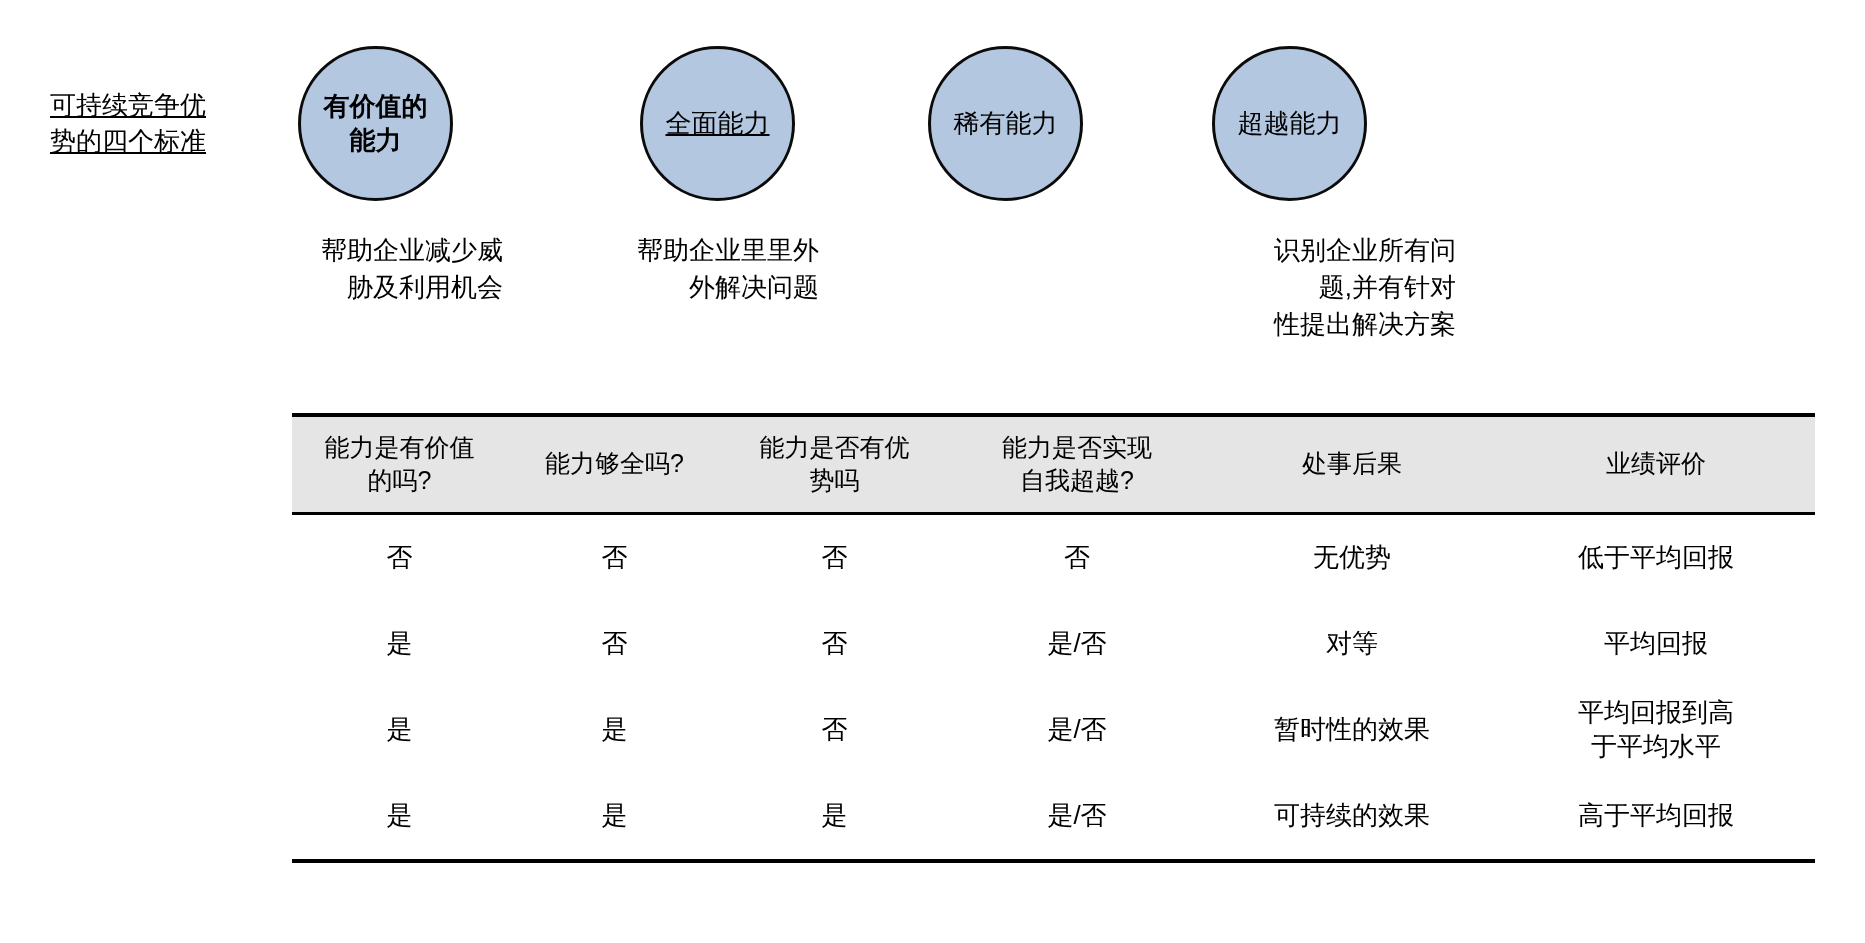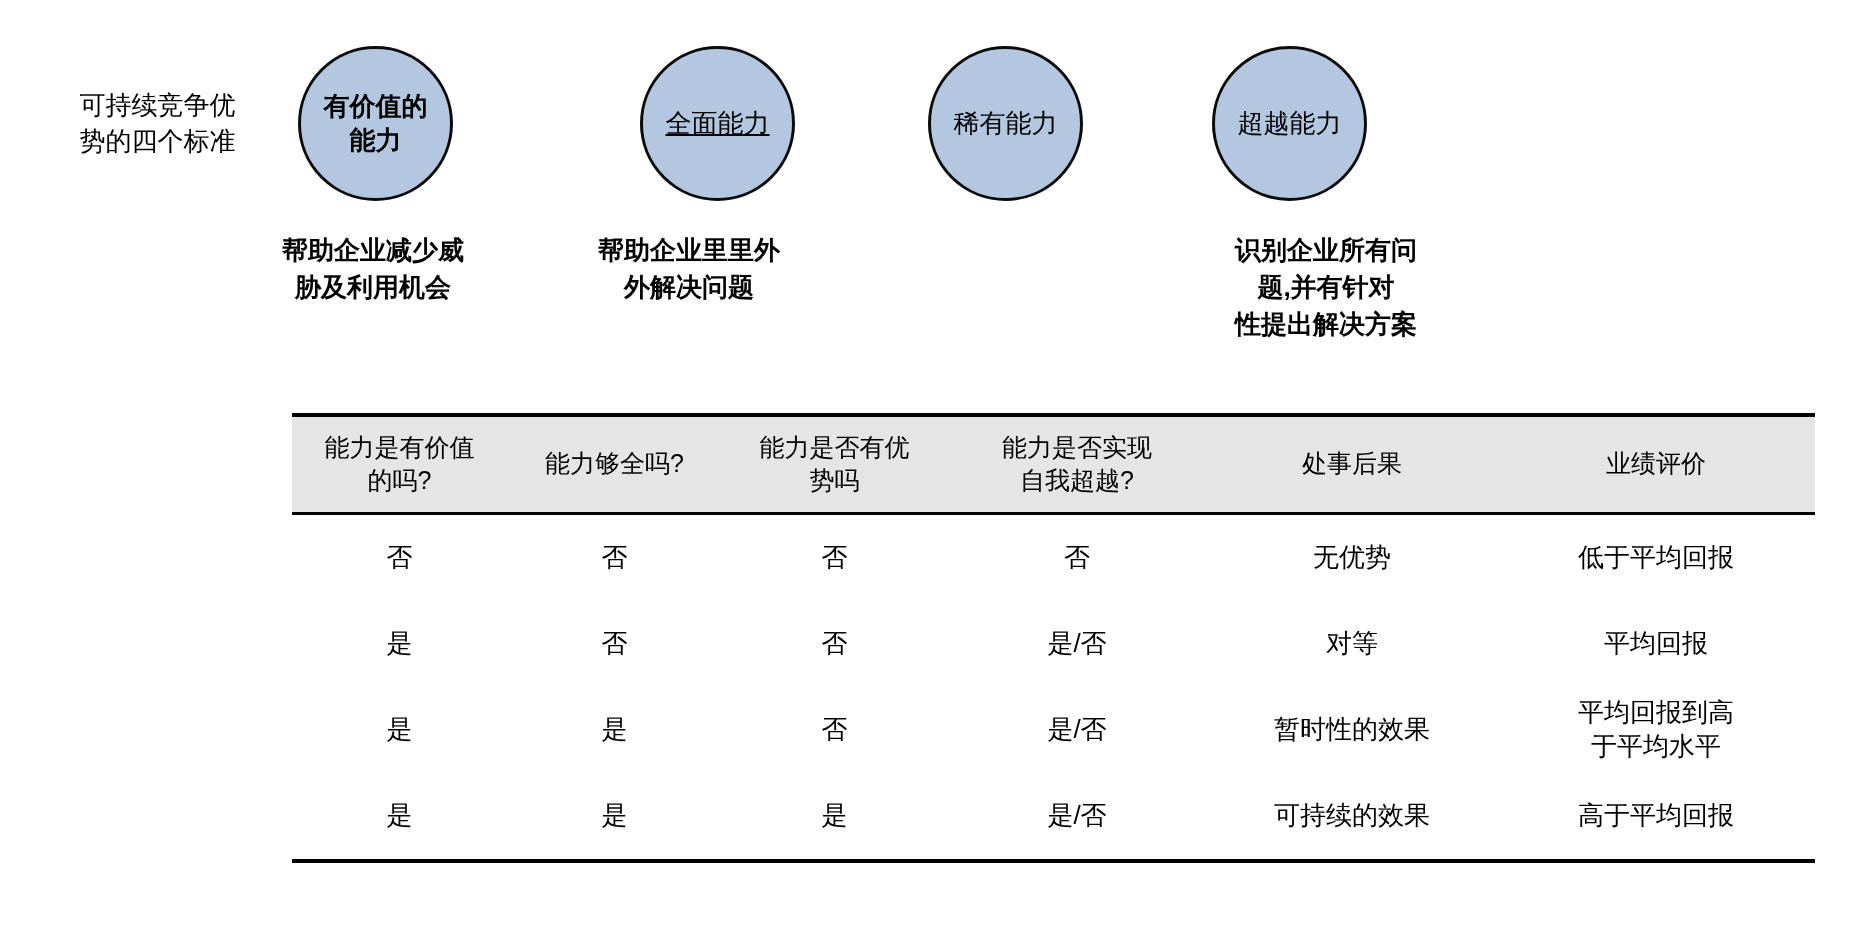--- a/index.html
+++ b/index.html
@@ -21,22 +21,23 @@
   }
 
   
   #left-caption {
     position: absolute;
     left: 50px;
     top: 88px;
     width: 215px;
     font-size: 26px;
     line-height: 1.38;
-    text-align: center;
-    white-space: pre-line;
+    text-align: left;
+    white-space: pre-line;
+    text-decoration: underline;
   }
 
   
   .circle {
     position: absolute;
     top: 46px;
     width: 155px;
     height: 155px;
     border-radius: 50%;
     background: #b4c7e0;
@@ -55,23 +56,22 @@
   #circle-2 { left: 928px; }
   #circle-3 { left: 1212px; }
 
   
   .desc {
     position: absolute;
     top: 232px;
     width: 260px;
     font-size: 26px;
     line-height: 1.42;
-    text-align: center;
-    white-space: pre-line;
-    font-weight: bold;
+    text-align: right;
+    white-space: pre-line;
   }
   #desc-0 { left: 243px; }
   #desc-1 { left: 559px; }
   #desc-2 { left: 876px; }
   #desc-3 { left: 1196px; }
 
   
   #table-wrap {
     position: absolute;
     left: 292px;

